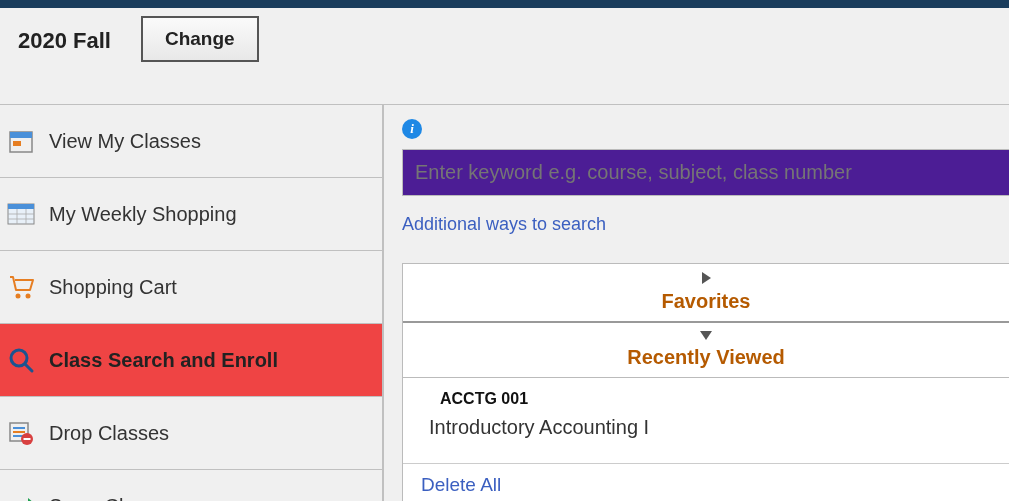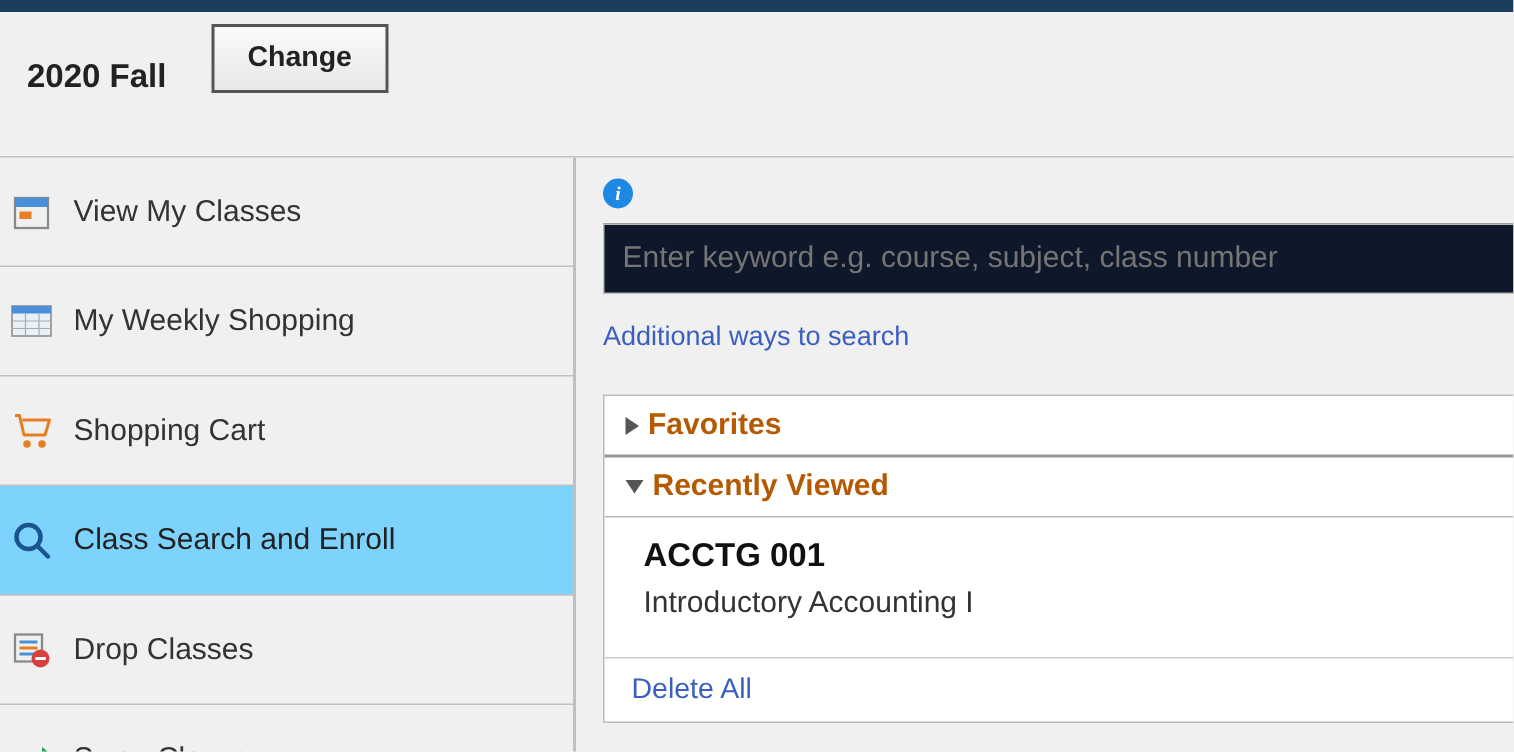--- a/index.html
+++ b/index.html
@@ -13,21 +13,21 @@
       width: 1009px;
       height: 501px;
       overflow: hidden;
     }
     .top-bar {
       height: 8px;
       background: #1a3d5c;
     }
     .header {
       display: flex;
-      align-items: center;
+      align-items: flex-start;
       padding: 20px 18px 30px 18px;
       gap: 30px;
     }
     .term-label {
       font-size: 22px;
       font-weight: bold;
       color: #222;
     }
     .change-btn {
       background: linear-gradient(to bottom, #fafafa, #e8e8e8);
@@ -53,22 +53,22 @@
       display: flex;
       align-items: center;
       gap: 14px;
       padding: 22px 7px;
       border-bottom: 1px solid #c0c0c0;
       font-size: 20px;
       color: #333;
       cursor: pointer;
     }
     .sidebar-item.active {
-      background: #7dd3fc;
-      font-weight: normal;
+      background: #ef4444;
+      font-weight: bold;
       color: #222;
     }
     .icon {
       width: 28px;
       height: 28px;
       flex-shrink: 0;
       display: flex;
       align-items: center;
       justify-content: center;
     }
@@ -101,21 +101,21 @@
       font-style: italic;
       font-family: Georgia, serif;
     }
     .search-input {
       width: 100%;
       padding: 11px 12px;
       font-size: 20px;
       color: #888;
       border: 1px solid #bbb;
       border-right: none;
-      background: #0f172a;
+      background: #4c1d95;
     }
     .additional-link {
       display: block;
       color: #3b5fc0;
       font-size: 18px;
       margin-top: 18px;
       margin-bottom: 28px;
       text-decoration: none;
       cursor: pointer;
     }
@@ -124,20 +124,21 @@
       border-right: none;
       background: white;
     }
     .panel-header {
       display: flex;
       align-items: center;
       gap: 6px;
       padding: 8px 14px;
       border-bottom: 1px solid #bbb;
       cursor: pointer;
+      flex-direction: column;
     }
     .panel-header.collapsed {
       border-bottom: 2px solid #999;
     }
     .panel-title {
       font-size: 20px;
       font-weight: bold;
       color: #b55a00;
     }
     .triangle {
@@ -154,24 +155,25 @@
       border-left: 6px solid transparent;
       border-right: 6px solid transparent;
       border-top: 9px solid #555;
     }
     .course-item {
       padding: 12px 26px 14px 26px;
       border-bottom: 1px solid #ccc;
       cursor: pointer;
     }
     .course-code {
-      font-size: 22px;
+      font-size: 16px;
       font-weight: bold;
       color: #111;
       margin-bottom: 8px;
+      margin-left: 11px;
     }
     .course-title {
       font-size: 20px;
       color: #333;
       margin-bottom: 10px;
     }
     .course-options {
       font-size: 17px;
       color: #444;
     }

